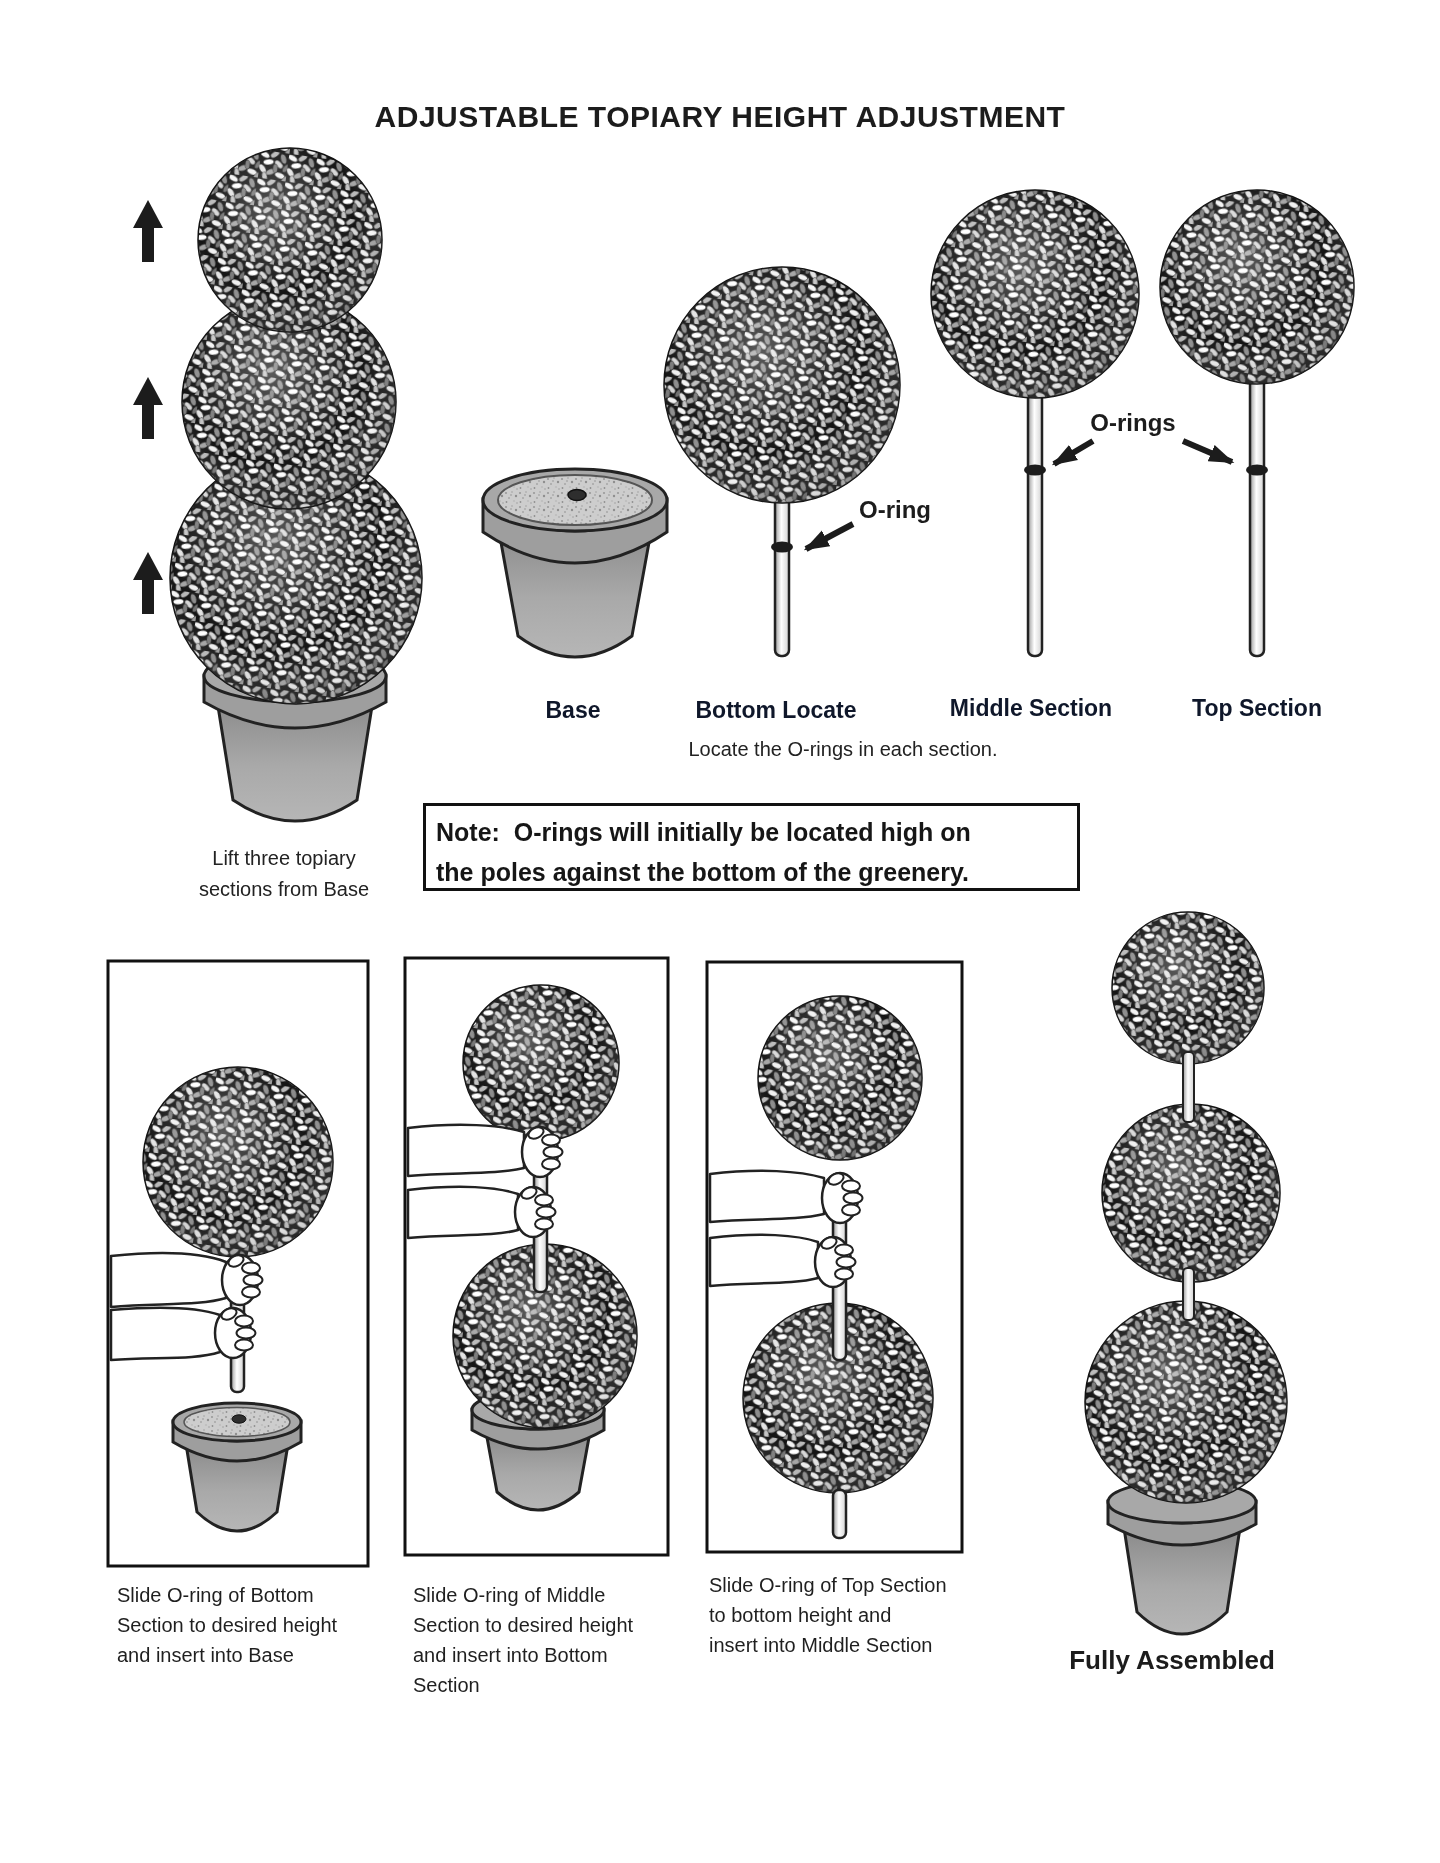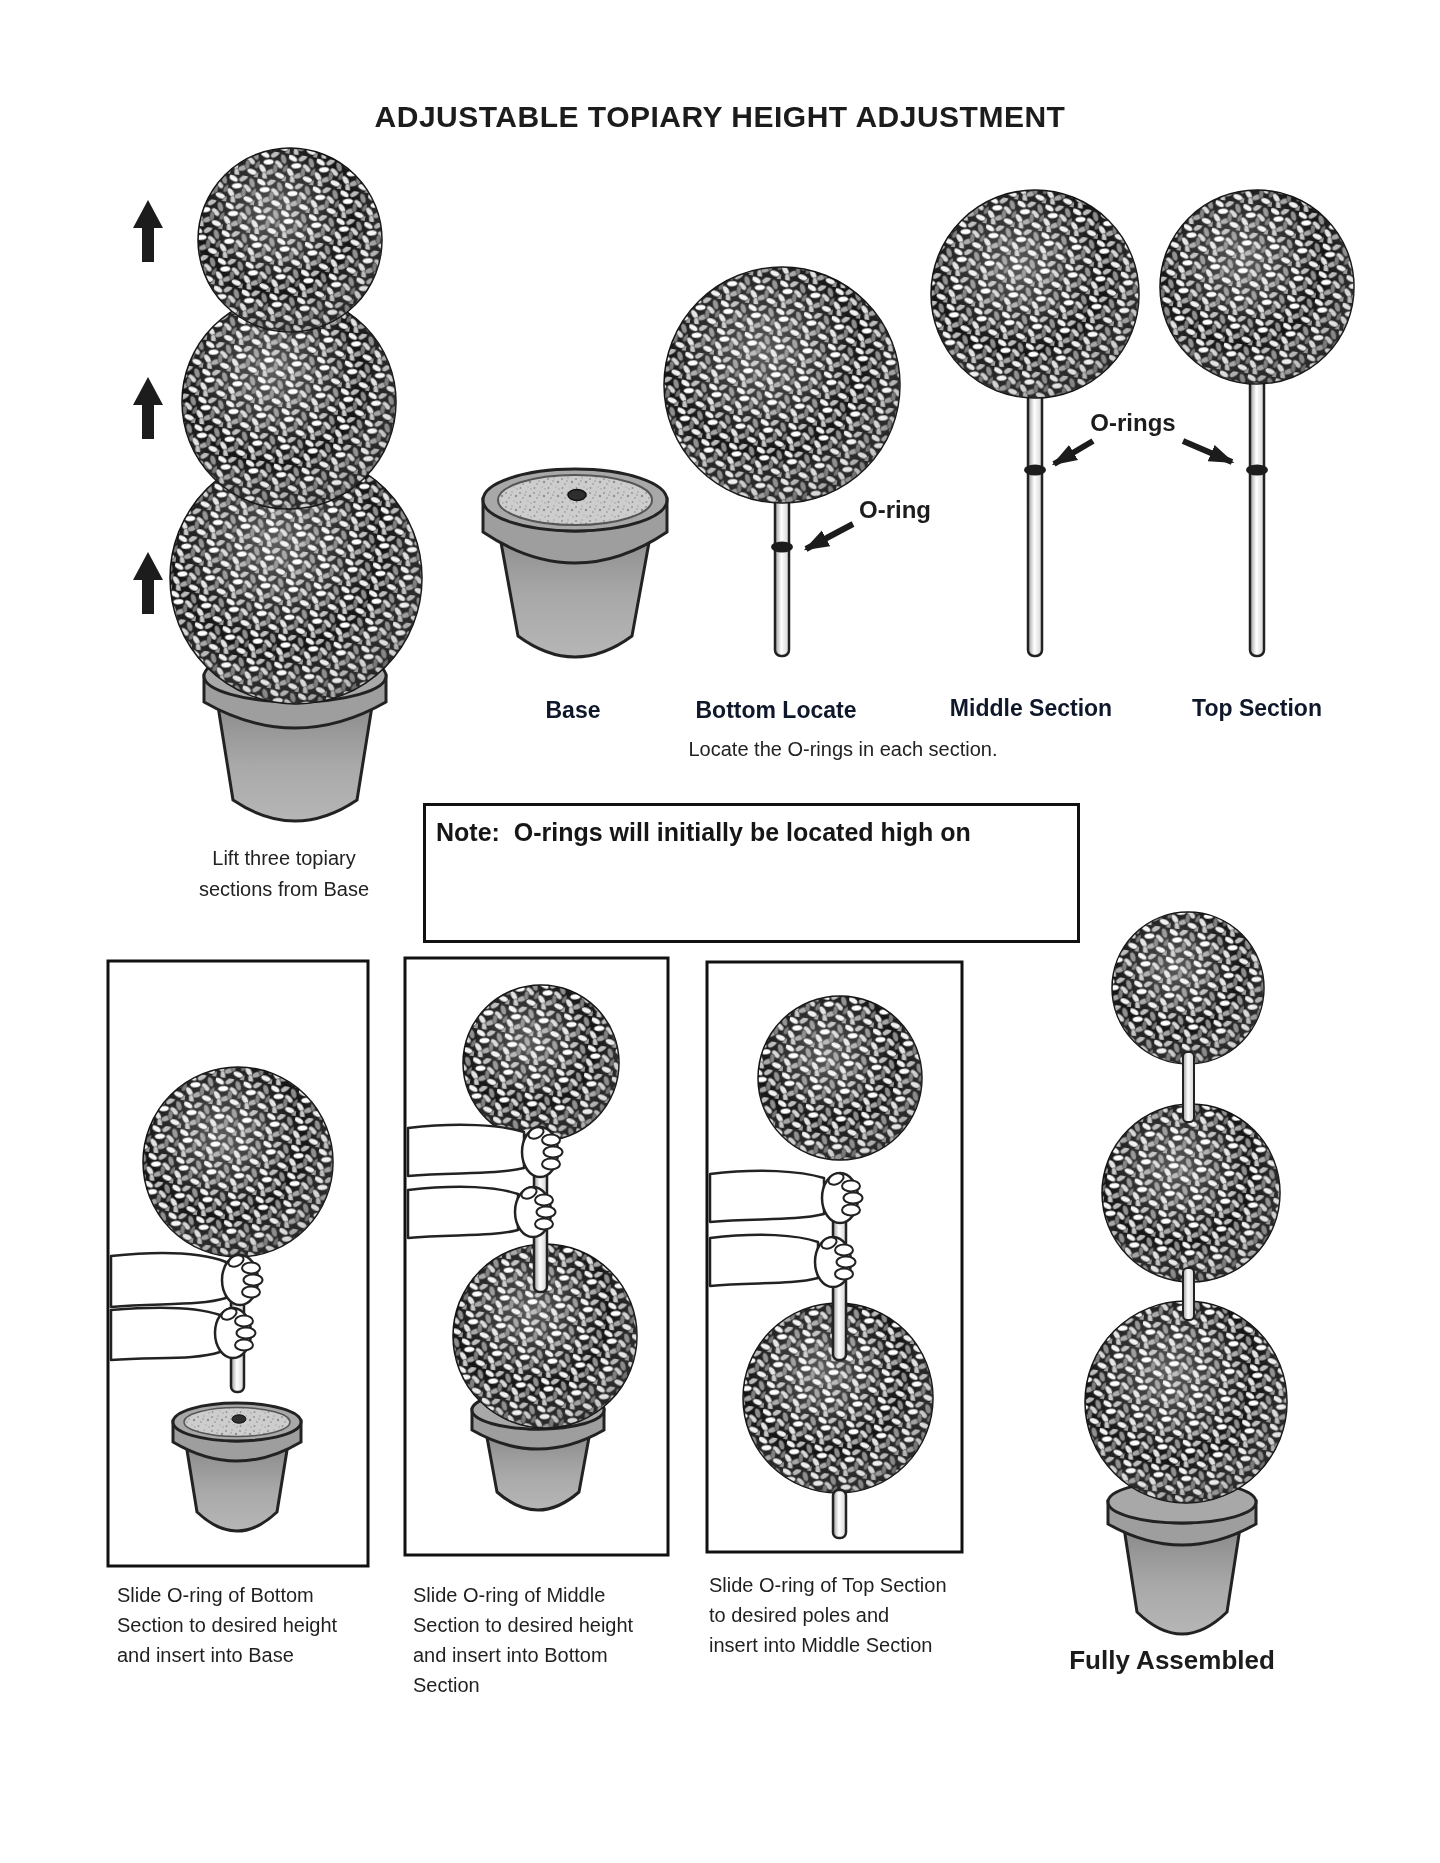--- a/index.html
+++ b/index.html
@@ -7,21 +7,21 @@
         font-family:"Liberation Sans", sans-serif;color:#1a1a1a;}
   #art{position:absolute;left:0;top:0;width:1440px;height:1863px;}
   .txt{position:absolute;z-index:2;}
   .center{transform:translateX(-50%);text-align:center;}
   .title{font-size:30px;font-weight:bold;letter-spacing:.5px;white-space:nowrap;color:#1c1c1c;}
   .partlabel{font-size:23px;font-weight:bold;white-space:nowrap;color:#0f172a;}
   .callout{font-size:24px;font-weight:bold;white-space:nowrap;color:#1c1c1c;}
   .plain{font-size:20px;color:#222;}
   .caption{font-size:20px;line-height:30px;color:#1f1f1f;}
   .caption div{white-space:nowrap;}
-  .notebox{left:423px;top:803px;width:657px;height:140px;border:3.5px solid #111;
+  .notebox{left:423px;top:803px;width:657px;height:88px;border:3.5px solid #111;
            box-sizing:border-box;padding:6px 0 0 10px;}
   .notebox div{font-size:25px;font-weight:bold;line-height:40px;white-space:pre;color:#161616;}
   .assembled{font-size:26px;font-weight:bold;white-space:nowrap;color:#1c1c1c;}
   .footer{font-size:21px;line-height:38px;color:#222;}
 </style>
 </head>
 <body>
 
 <div id="page">
 
@@ -242,35 +242,36 @@
   <div class="txt partlabel center" style="left:1031px;top:695px;">Middle Section</div>
   <div class="txt partlabel center" style="left:1257px;top:695px;">Top Section</div>
 
   <div class="txt callout center" style="left:895px;top:496px;">O-ring</div>
   <div class="txt callout center" style="left:1133px;top:409px;">O-rings</div>
 
   <div class="txt plain center" style="left:843px;top:738px;">Locate the O-rings in each section.</div>
 
   <div class="txt notebox">
     <div>Note:  O-rings will initially be located high on</div>
+    <div>the poles against the bottom of the greenery.</div>
   </div>
 
   <div class="txt caption" style="left:117px;top:1580px;">
     <div>Slide O-ring of Bottom</div>
     <div>Section to desired height</div>
     <div>and insert into Base</div>
   </div>
   <div class="txt caption" style="left:413px;top:1580px;">
     <div>Slide O-ring of Middle</div>
     <div>Section to desired height</div>
     <div>and insert into Bottom</div>
     <div>Section</div>
   </div>
   <div class="txt caption" style="left:709px;top:1570px;">
     <div>Slide O-ring of Top Section</div>
-    <div>to desired poles and</div>
+    <div>to bottom height and</div>
     <div>insert into Middle Section</div>
   </div>
 
   <div class="txt assembled center" style="left:1172px;top:1645px;">Fully Assembled</div>
 
 
 </div>
 
 </body></html>

